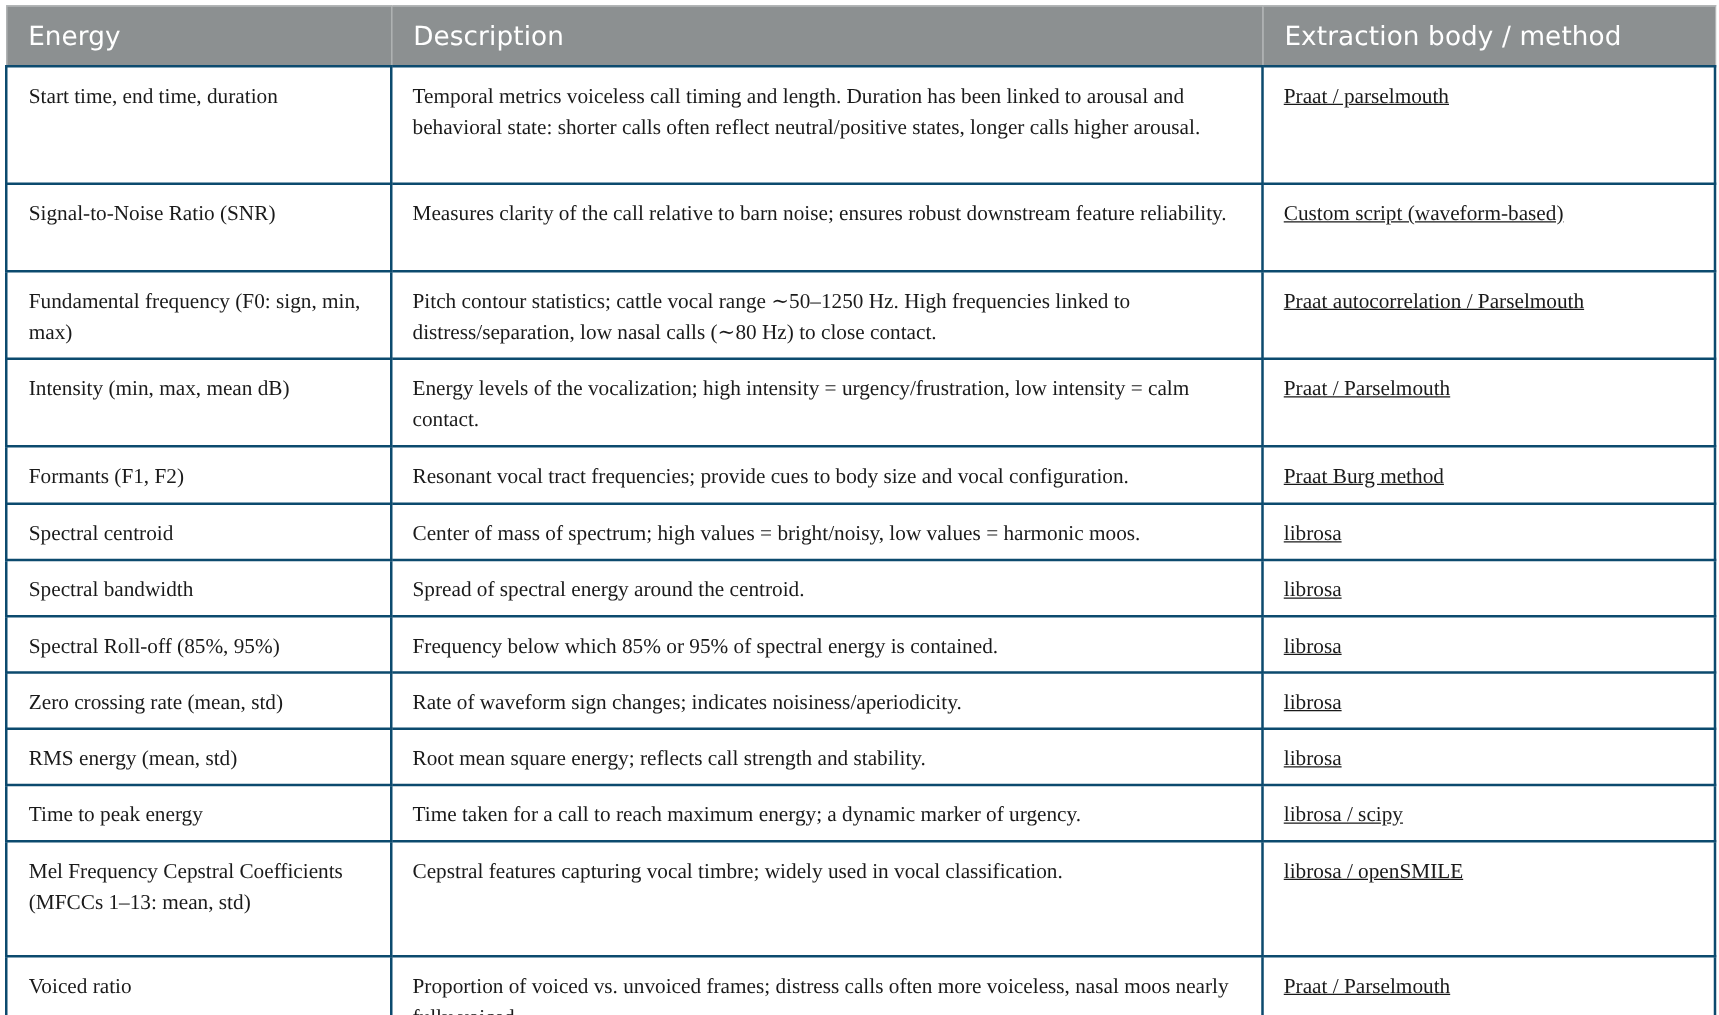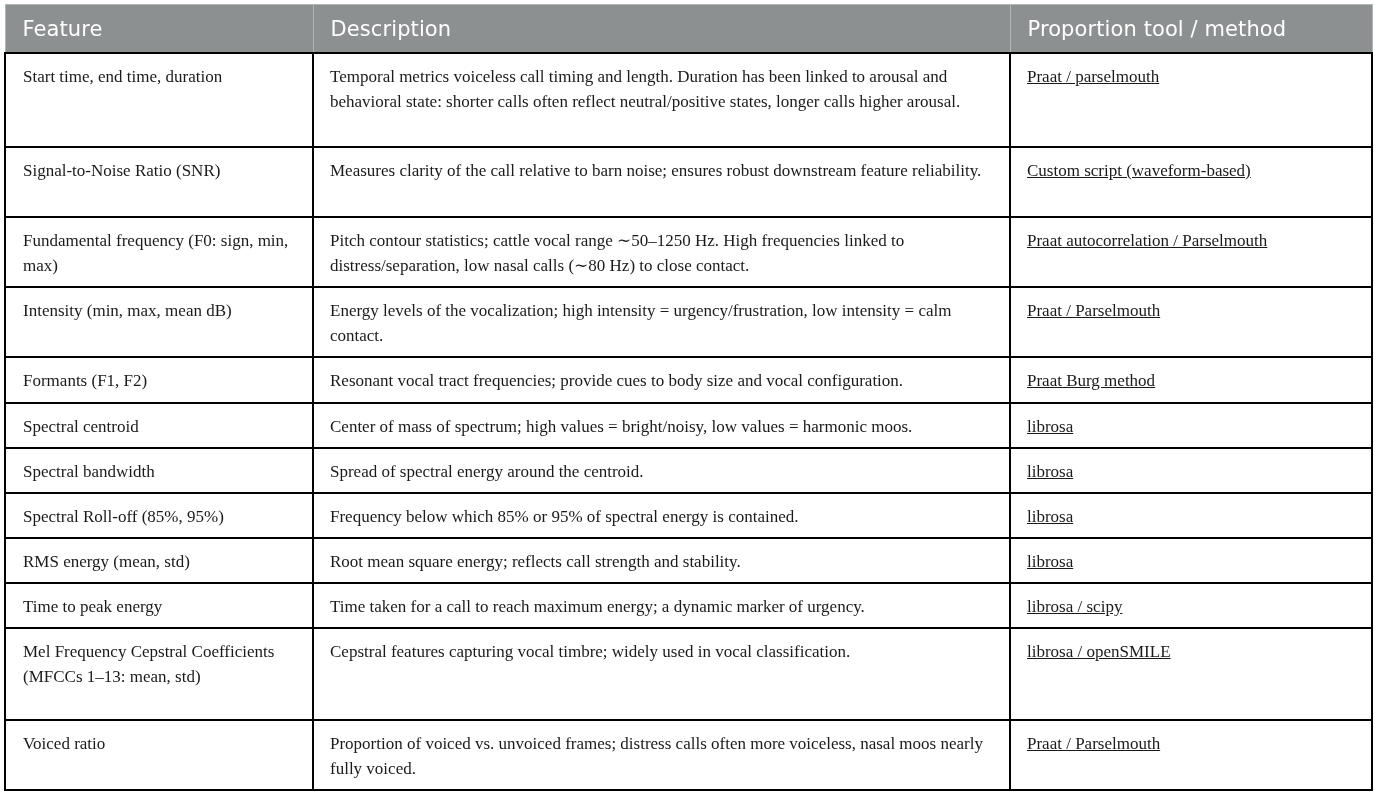--- a/index.html
+++ b/index.html
@@ -41,21 +41,21 @@
       height: 47px;
       border-left: 1px solid #b3b6b7;
       border-right: 1px solid #b3b6b7;
       border-top: 1px solid #b3b6b7;
       letter-spacing: 0.1px;
     }
     tbody td {
       vertical-align: top;
       padding: 10px 12px 0 17px;
       line-height: 25px;
-      border: 2px solid #000000;
+      border: 2px solid #0c4a6e;
       text-align: left;
     }
     tbody td.c-desc {
       padding-left: 16px;
       padding-right: 20px;
     }
     tbody td.c-tool {
       padding-left: 16px;
       text-decoration: underline;
     }
@@ -78,23 +78,23 @@
 
 <div class="table-wrap">
   <table>
     <colgroup>
       <col class="c1">
       <col class="c2">
       <col class="c3">
     </colgroup>
     <thead>
       <tr>
-        <th style="background: rgb(140, 144, 145);">Feature</th>
+        <th style="background: rgb(140, 144, 145);">Energy</th>
         <th style="background: rgb(140, 144, 145);">Description</th>
-        <th style="background: rgb(140, 144, 145);">Proportion tool / method</th>
+        <th style="background: rgb(140, 144, 145);">Extraction body / method</th>
       </tr>
     </thead>
     <tbody>
       <tr class="r1">
         <td class="c-feat">Start time, end time, duration</td>
         <td class="c-desc">Temporal metrics voiceless call timing and length. Duration has been linked to arousal and behavioral state: shorter calls often reflect neutral/positive states, longer calls higher arousal.</td>
         <td class="c-tool">Praat / parselmouth</td>
       </tr>
       <tr class="r2">
         <td class="c-feat">Signal-to-Noise Ratio (SNR)</td>
@@ -124,20 +124,25 @@
       <tr class="r7">
         <td class="c-feat">Spectral bandwidth</td>
         <td class="c-desc">Spread of spectral energy around the centroid.</td>
         <td class="c-tool">librosa</td>
       </tr>
       <tr class="r8">
         <td class="c-feat">Spectral Roll-off (85%, 95%)</td>
         <td class="c-desc">Frequency below which 85% or 95% of spectral energy is contained.</td>
         <td class="c-tool">librosa</td>
       </tr>
+      <tr class="r9">
+        <td class="c-feat">Zero crossing rate (mean, std)</td>
+        <td class="c-desc">Rate of waveform sign changes; indicates noisiness/aperiodicity.</td>
+        <td class="c-tool">librosa</td>
+      </tr>
       <tr class="r10">
         <td class="c-feat">RMS energy (mean, std)</td>
         <td class="c-desc">Root mean square energy; reflects call strength and stability.</td>
         <td class="c-tool">librosa</td>
       </tr>
       <tr class="r11">
         <td class="c-feat">Time to peak energy</td>
         <td class="c-desc">Time taken for a call to reach maximum energy; a dynamic marker of urgency.</td>
         <td class="c-tool">librosa / scipy</td>
       </tr>

